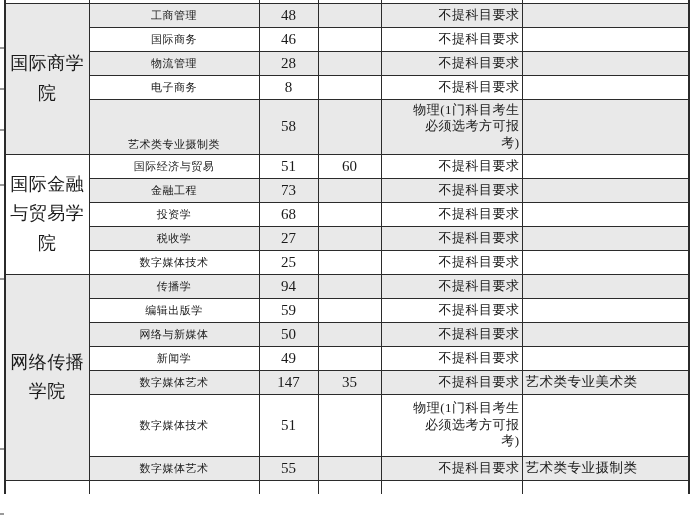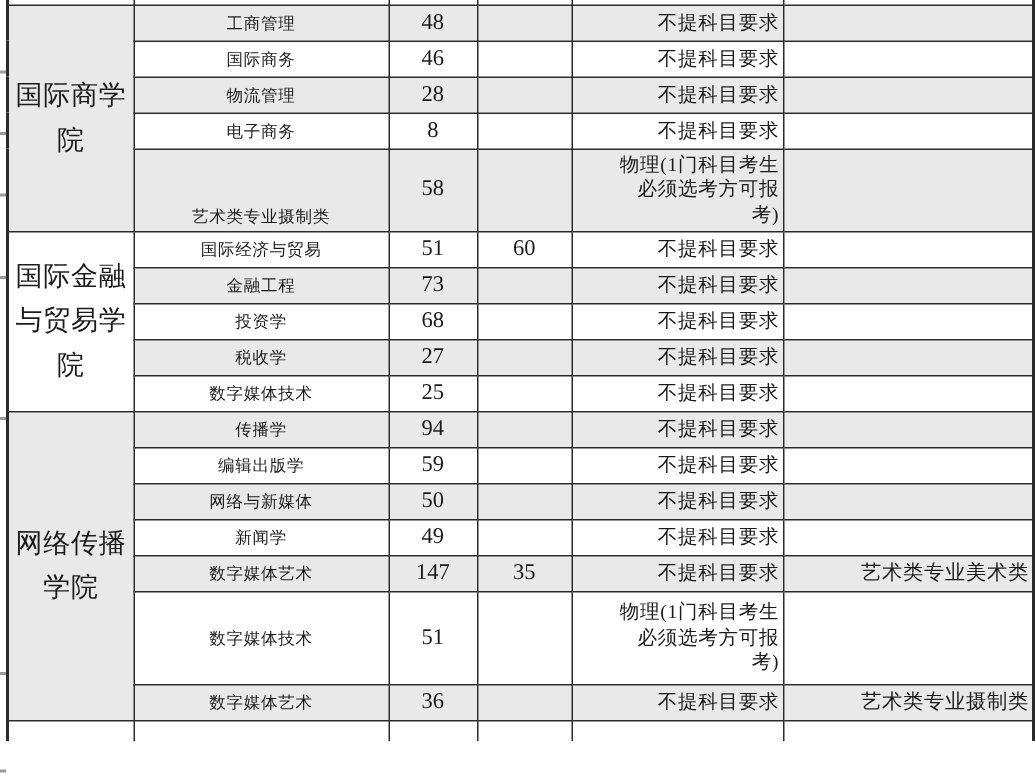--- a/index.html
+++ b/index.html
@@ -42,21 +42,21 @@
   tr.fb{height:14px}
   tr.ft td{border-top:none;background:var(--row-white);}
   tr.fb td{border-bottom:none;background:var(--row-white);}
   td.bg-g{background:var(--row-gray);}
   td.bg-w{background:var(--row-white);}
   td.college{white-space:pre-line;font-size:18px;line-height:1.62;}
   td.major{font-size:11px;}
   td.major.vbottom{vertical-align:bottom;padding-bottom:2px;}
   td.num{font-size:15px;letter-spacing:0;}
   td.req{white-space:pre-line;font-size:13px;line-height:16.5px;text-align:right;}
-  td.note{text-align:right;padding-left:3px;font-size:13.5px;}
+  td.note{text-align:left;padding-left:3px;font-size:13.5px;}
 </style>
 </head>
 <body>
 
 <div class="page-edge-tick" style="top:47px"></div>
 <div class="page-edge-tick" style="top:88px"></div>
 <div class="page-edge-tick" style="top:129px"></div>
 <div class="page-edge-tick" style="top:184px"></div>
 <div class="page-edge-tick" style="top:278px"></div>
 <div class="page-edge-tick" style="top:448px"></div>
@@ -198,21 +198,21 @@
         <td class="major bg-w">数字媒体技术</td>
         <td class="num bg-w">51</td>
         <td class="num bg-w"></td>
         <td class="req bg-w">物理(1门科目考生
 必须选考方可报
 考)</td>
         <td class="note bg-w"></td>
       </tr>
       <tr class="r">
         <td class="major bg-g">数字媒体艺术</td>
-        <td class="num bg-g">36</td>
+        <td class="num bg-g">55</td>
         <td class="num bg-g"></td>
         <td class="req bg-g">不提科目要求</td>
         <td class="note bg-g">艺术类专业摄制类</td>
       </tr>
       <tr class="fb">
         <td class=""></td>
         <td class=""></td>
         <td class=""></td>
         <td class=""></td>
         <td class=""></td>

